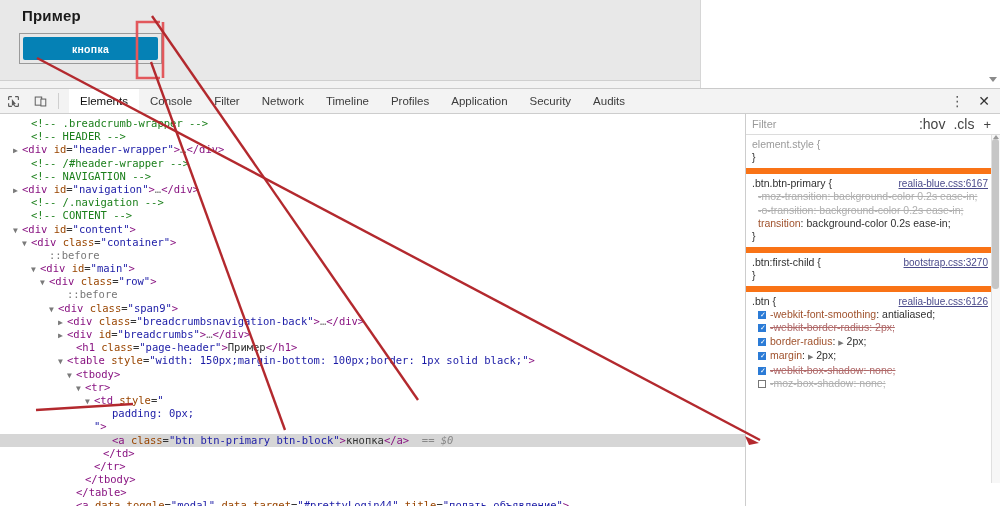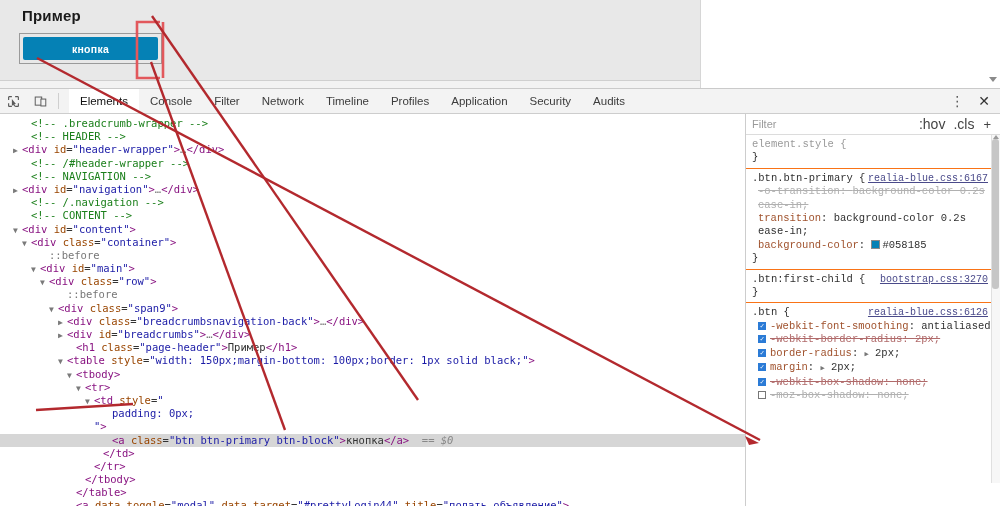--- a/index.html
+++ b/index.html
@@ -179,31 +179,31 @@
     display: flex; align-items: center;
     padding: 0 6px;
     background: #fff;
     font-size: 11px;
   }
   .filter-ph { color: #9a9a9a; flex: 1; }
   .filter-btn { color: #444; padding: 0 4px; cursor: pointer; font-size: 14px; }
   .plus { color: #444; padding: 0 3px 0 5px; cursor: pointer; font-size: 13px; line-height: 1; }
 
   .rules {
-    font-family: Liberation Mono, monospace;
+    font-family: Liberation Sans, sans-serif;
     font-size: 10.5px;
     line-height: 13.4px;
     color: #303030;
     padding: 3px 0 0 0;
     overflow: hidden;
     height: 348px;
     position: relative;
   }
   .rule { padding: 0 2px 0 6px; position: relative; }
-  .rule + .rule { border-top: 1px solid #f97316; margin-top: 3px; padding-top: 3px; }
+  .rule + .rule { border-top: 6px solid #f97316; margin-top: 3px; padding-top: 3px; }
   .rule-head { display: flex; justify-content: space-between; align-items: baseline; }
   .sel-name { color: #303030; }
   .sel-name.grey { color: #9a9a9a; }
   .src-link {
     color: #4a4a8a; text-decoration: underline; font-size: 10px; cursor: pointer;
     padding-right: 10px;
   }
   .decl { padding-left: 6px; white-space: normal; }
   .decl .prop { color: #a0522d; }
   .decl .pval { color: #303030; }
@@ -318,23 +318,23 @@
               <div class="rule-head">
                 <span class="sel-name grey">element.style {</span>
               </div>
               <div>}</div>
             </div>
             <div class="rule">
               <div class="rule-head">
                 <span class="sel-name">.btn.btn-primary {</span>
                 <span class="src-link">realia-blue.css:6167</span>
               </div>
+              <div class="decl greyed"><span class="prop">-moz-transition</span>: <span class="pval">background-color 0.2s ease-in;</span></div>
               <div class="decl greyed"><span class="prop">-o-transition</span>: <span class="pval">background-color 0.2s ease-in;</span></div>
               <div class="decl"><span class="prop">transition</span>: <span class="pval">background-color 0.2s ease-in;</span></div>
-              <div class="decl"><span class="prop">background-color</span>: <span class="swatch" style="background:#0581B5"></span><span class="pval">#058185</span></div>
               <div>}</div>
             </div>
             <div class="rule">
               <div class="rule-head">
                 <span class="sel-name">.btn:first-child {</span>
                 <span class="src-link">bootstrap.css:3270</span>
               </div>
               <div>}</div>
             </div>
             <div class="rule">

